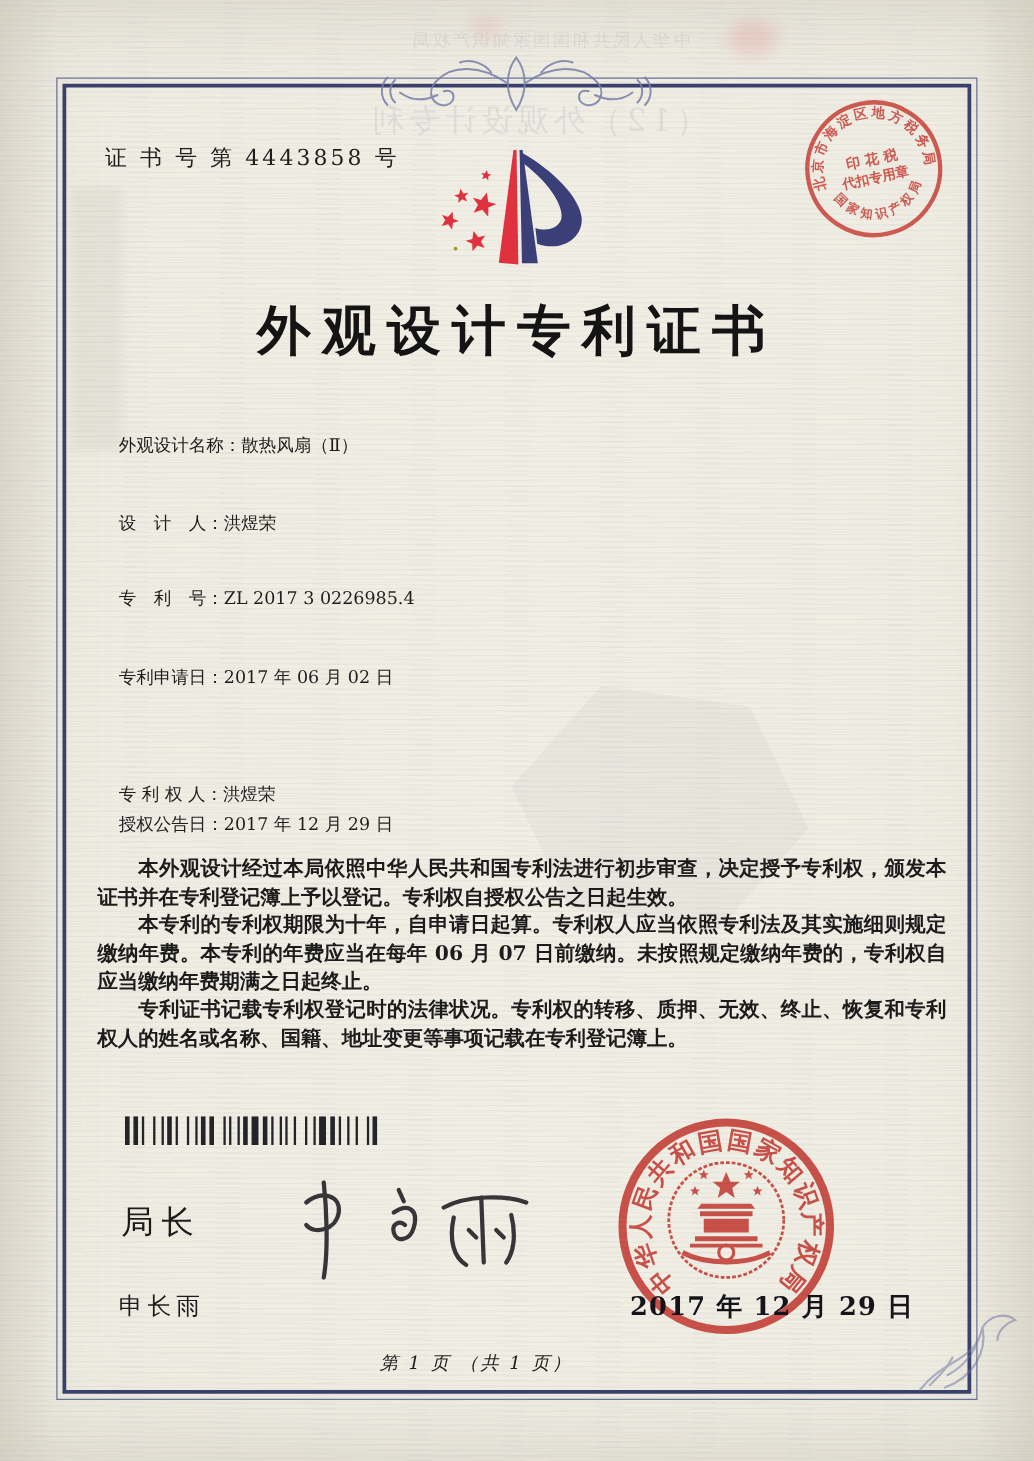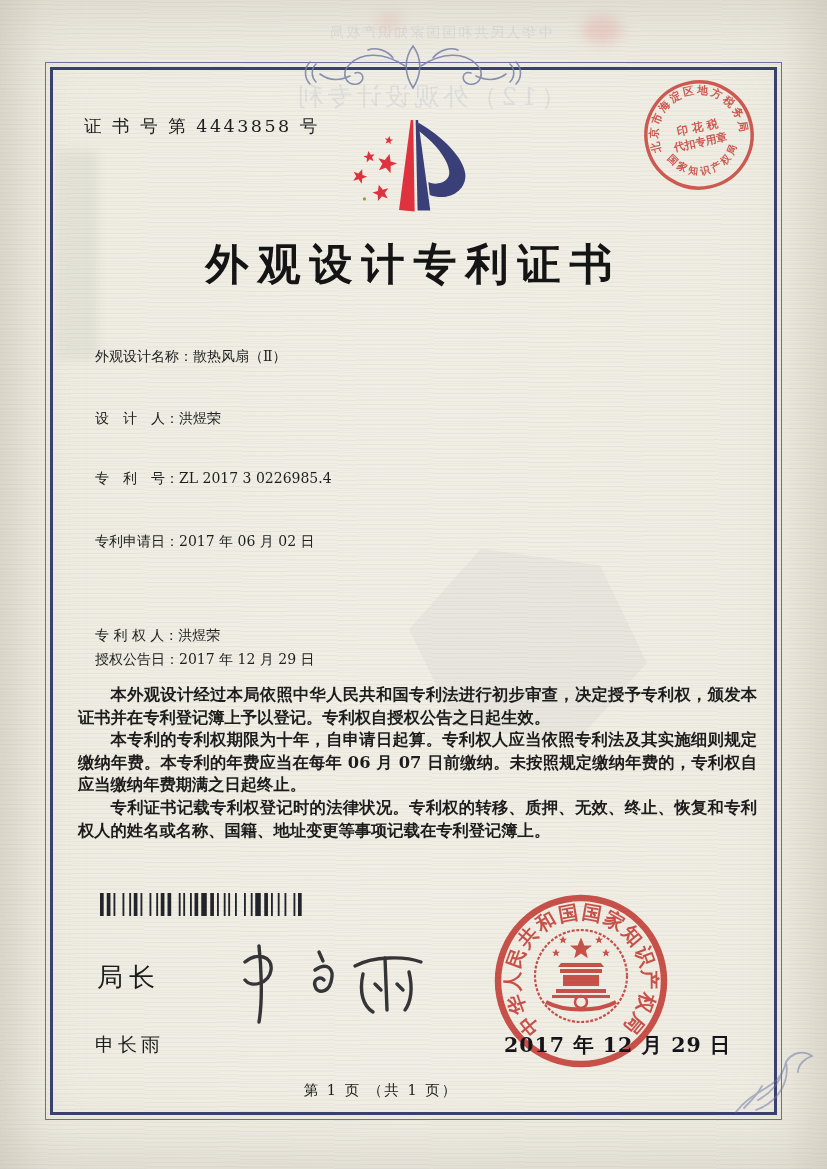--- a/index.html
+++ b/index.html
@@ -28,21 +28,21 @@
   .body-text{position:absolute;left:78px;top:684px;width:679px;font-size:16.3px;line-height:22.6px;
              color:#1c1c1c;text-align:justify;font-weight:bold;}
   .body-text p{margin:0;text-indent:2em;}
   .barcode{position:absolute;left:100px;top:893px;}
   .sig-title{position:absolute;left:97px;top:960px;font-size:26px;letter-spacing:6px;color:#1c1c1c;}
   .sig-name{position:absolute;left:95px;top:1032px;font-size:19px;letter-spacing:4px;color:#1c1c1c;text-align:center;}
   .signature{position:absolute;left:223px;top:944px;}
   .office-seal{position:absolute;left:494px;top:894px;opacity:.88;mix-blend-mode:multiply;overflow:visible;}
   .tax-seal{position:absolute;left:640px;top:76px;transform:rotate(-12deg);opacity:.85;mix-blend-mode:multiply;overflow:visible;}
   .seal-date{position:absolute;left:504px;top:1031px;font-size:20.5px;font-weight:600;letter-spacing:1px;color:#14141a;z-index:5;}
-  .footer{position:absolute;left:0;top:1081px;width:762px;text-align:center;font-size:14.5px;letter-spacing:2px;color:#202020;}
+  .footer{position:absolute;left:0;top:1081px;width:762px;text-align:center;font-size:14.5px;letter-spacing:2px;color:#202020;font-style:italic;}
   .ornament-top{position:absolute;left:292px;top:36px;}
   .flourish{position:absolute;left:728px;top:1042px;opacity:.5;}
   .hex-watermark{position:absolute;left:408px;top:556px;width:240px;height:180px;background:rgba(90,95,112,.05);
                  clip-path:polygon(25% 0,75% 0,100% 50%,75% 100%,25% 100%,0 50%);transform:rotate(8deg);pointer-events:none;}
 </style>
 </head>
 <body>
 
 <div class="page">
   <div class="texture"></div>

